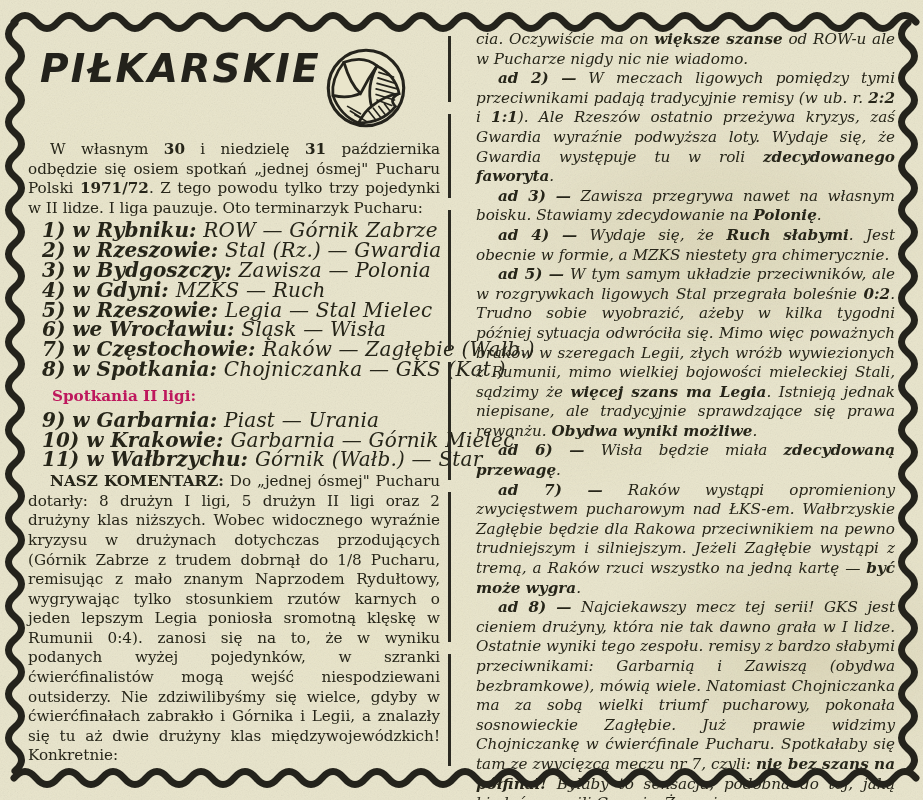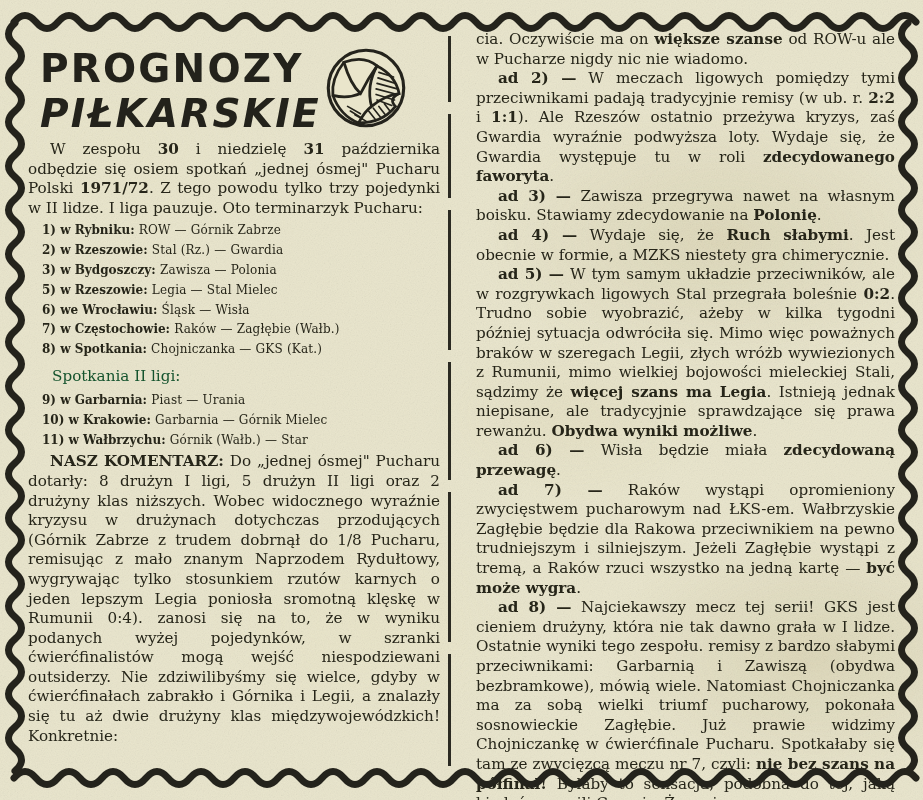--- a/index.html
+++ b/index.html
@@ -73,20 +73,21 @@
     position: relative;
     box-sizing: border-box;
   }
   .col-left {
     width: 424px;
     padding-right: 12px;
   }
   .col-right {
     width: 443px;
     padding-left: 24px;
+    font-style: italic;
   }
 
   
   .col-rule {
     position: absolute;
     left: 420px;
     top: 0;
     width: 3px;
     height: 100%;
     pointer-events: none;
@@ -145,38 +146,40 @@
   }
   .bodytext p.noindent { text-indent: 0; }
 
   b, .b { font-weight: 700; }
 
   
   .fixtures {
     list-style: none;
     margin: 3px 0 0 0;
     padding: 0;
-    font-size: 12px;
+    font-size: 20px;
     line-height: 19.8px;
     color: #262519;
+    font-style: italic;
   }
   .fixtures li {
     white-space: nowrap;
     padding-left: 14px;
   }
   .fixtures li .num { font-weight: 700; }
   .fixtures li .venue { font-weight: 700; }
   .fixtures li .teams { font-weight: 400; letter-spacing: .2px; }
 
   .subhead {
     margin: 7px 0 5px 0;
     padding-left: 24px;
     font-size: 15.2px;
     line-height: 19px;
-    color: #14532d;
+    color: #be185d;
+    font-weight: bold;
   }
 
   
   .col-right .bodytext p { margin-bottom: 0; }
 </style>
 </head>
 <body>
 
 <div class="clipping">
 
@@ -205,21 +208,20 @@
     </g>
   </svg>
 
   <div class="sheet-inner">
     <div class="columns">
 
       <div class="col col-left">
 
         <div class="masthead">
           <h1 class="masthead-title">
-            <span>PROGNOZY</span>
             <span class="l2">PIŁKARSKIE</span>
           </h1>
           <svg class="ball" viewBox="0 0 100 100" aria-hidden="true">
             <circle cx="50" cy="50" r="41" fill="#e9e5cb" stroke="#24231c" stroke-width="3.4"></circle>
             <path d="M26 22 Q48 14 62 26 Q52 40 44 56 Q33 46 26 22 Z" fill="none" stroke="#24231c" stroke-width="3"></path>
             <path d="M62 26 Q82 36 86 56 Q70 58 56 70 Q50 48 62 26 Z" fill="none" stroke="#24231c" stroke-width="3"></path>
             <path d="M26 22 Q12 40 14 58 Q30 62 44 56" fill="none" stroke="#24231c" stroke-width="3"></path>
             <path d="M14 58 Q22 80 42 88 Q48 76 56 70" fill="none" stroke="#24231c" stroke-width="3"></path>
             <path d="M42 88 Q68 88 82 70 Q74 62 86 56" fill="none" stroke="#24231c" stroke-width="3"></path>
             <g stroke="#24231c" stroke-width="1.8" stroke-linecap="round">
@@ -234,27 +236,28 @@
                 <path d="M38 79 L50 86"></path>
               <path d="M52 74 L60 84"></path>
                 <path d="M58 72 L66 82"></path>
                 <path d="M64 70 L71 79"></path>
               <path d="M70 67 L76 75"></path>
             </g>
           </svg>
         </div>
 
         <div class="bodytext">
-          <p><span>W zespołu </span><b>30</b><span> i niedzielę </span><b>31</b><span> października odbędzie się osiem spotkań „jednej ósmej" Pucharu Polski </span><b>1971/72</b><span>. Z tego powodu tylko trzy pojedynki w II lidze. I liga pauzuje. Oto terminarzyk Pucharu:</span></p>
+          <p><span>W własnym </span><b>30</b><span> i niedzielę </span><b>31</b><span> października odbędzie się osiem spotkań „jednej ósmej" Pucharu Polski </span><b>1971/72</b><span>. Z tego powodu tylko trzy pojedynki w II lidze. I liga pauzuje. Oto terminarzyk Pucharu:</span></p>
         </div>
 
         <ul class="fixtures" id="cupList">
             <li><span class="num">1) </span><span class="venue">w Rybniku: </span><span class="teams">ROW — Górnik Zabrze</span></li>
             <li><span class="num">2) </span><span class="venue">w Rzeszowie: </span><span class="teams">Stal (Rz.) — Gwardia</span></li>
             <li><span class="num">3) </span><span class="venue">w Bydgoszczy: </span><span class="teams">Zawisza — Polonia</span></li>
+            <li><span class="num">4) </span><span class="venue">w Gdyni: </span><span class="teams">MZKS — Ruch</span></li>
             <li><span class="num">5) </span><span class="venue">w Rzeszowie: </span><span class="teams">Legia — Stal Mielec</span></li>
             <li><span class="num">6) </span><span class="venue">we Wrocławiu: </span><span class="teams">Śląsk — Wisła</span></li>
             <li><span class="num">7) </span><span class="venue">w Częstochowie: </span><span class="teams">Raków — Zagłębie (Wałb.)</span></li>
             <li><span class="num">8) </span><span class="venue">w Spotkania: </span><span class="teams">Chojniczanka — GKS (Kat.)</span></li>
           </ul>
 
         <div class="subhead">Spotkania II ligi:</div>
 
         <ul class="fixtures" id="leagueList">
             <li><span class="num">9) </span><span class="venue">w Garbarnia: </span><span class="teams">Piast — Urania</span></li>

